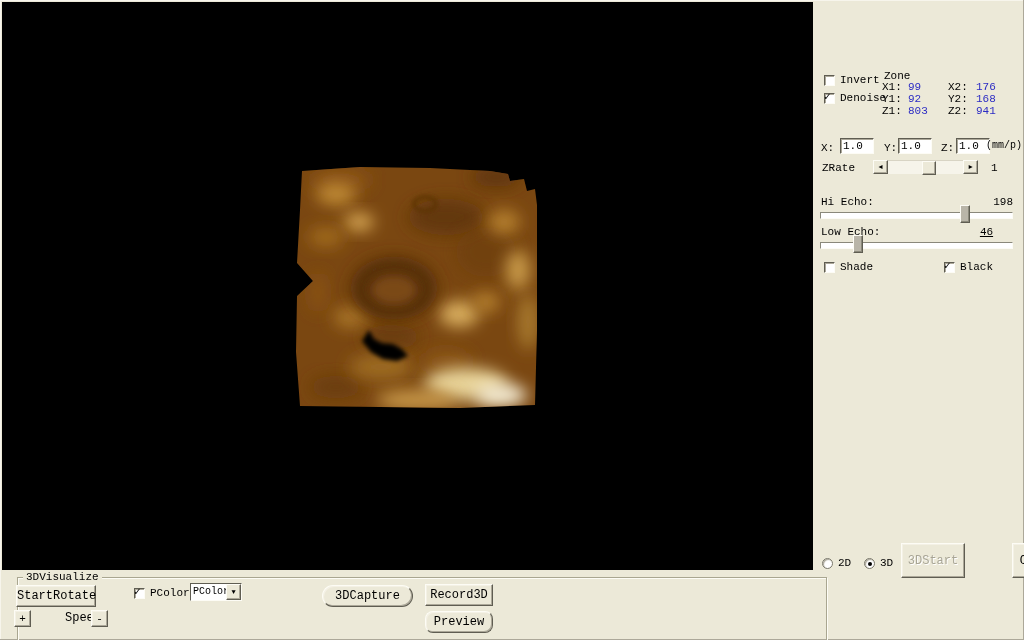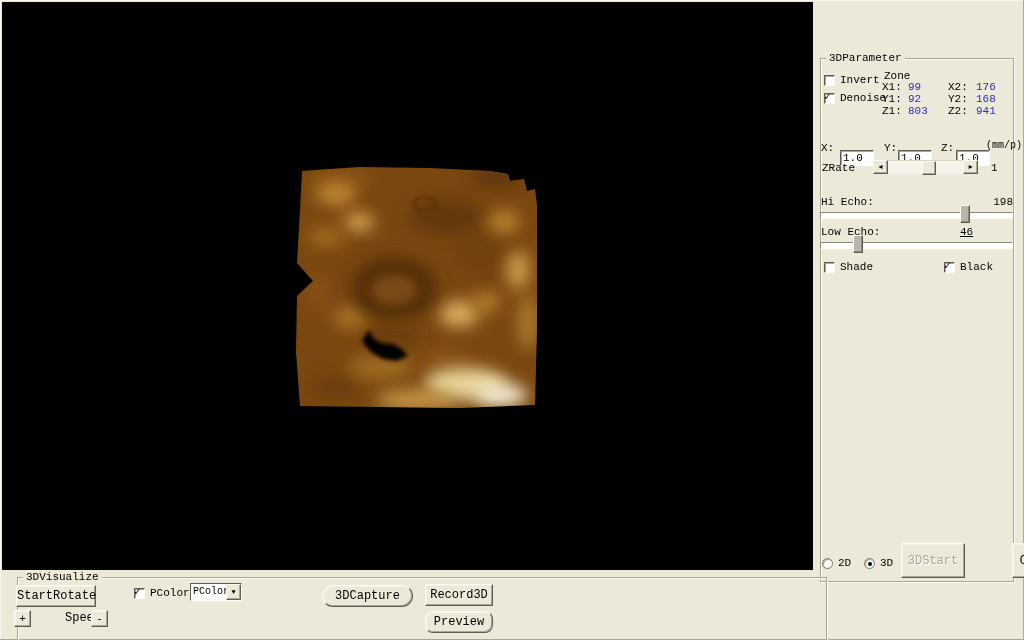--- a/index.html
+++ b/index.html
@@ -58,21 +58,21 @@
   .rb.on::after {
     content:""; position:absolute; left:3px; top:3px; width:4px; height:4px;
     border-radius:50%; background:#000;
   }
 
   
   .txt {
     position:absolute; width:34px; height:16px; background:#fff;
     border:1px solid; border-color:#5f5d52 #fdfcf5 #fdfcf5 #5f5d52;
     box-shadow: inset 1px 1px 0 #aca899;
-    font-family:inherit; font-size:11px; padding:1px 2px;margin-top:12px;
+    font-family:inherit; font-size:11px; padding:1px 2px;
   }
 
   .lbl { position:absolute; white-space:nowrap; line-height:12px; }
   .val-blue { color:#2b2bc4; }
 
   
   .zone-grid {
     position:absolute; left:882px; top:81px;
     display:grid; grid-template-columns:26px 40px 28px 38px; line-height:12px;
   }
@@ -169,23 +169,20 @@
         <ellipse cx="98" cy="127" rx="34" ry="24" fill="none" stroke="#52300a" stroke-width="5" filter="url(#b4)"></ellipse>
         <ellipse cx="98" cy="128" rx="22" ry="14" fill="#7a4a14" filter="url(#b4)"></ellipse>
 
         <ellipse cx="129" cy="42" rx="11" ry="7" fill="none" stroke="#5a3208" stroke-width="3" filter="url(#b2)"></ellipse>
 
         <path d="M66,179 L73,168 L78,177 L86,181 L97,182 L106,187 L112,194 L101,199 L87,197 L75,190 Z" fill="#040404" filter="url(#b2)"></path>
       </g>
     </svg>
   </div>
 
-  <div class="groupbox" style="left:820px; top:58px; width:194px; height:524px;">
-    <span class="gb-label">3DParameter</span>
-  </div>
 
   <span class="checkbox" style="left:824px; top:74px;">
     <span class="cb-box"></span>
     <span class="cb-label">Invert</span>
   </span>
   <span class="checkbox" style="left:824px; top:92px;">
     <span class="cb-box on">
         <span class="tick">✓</span>
       </span>
     <span class="cb-label">Denoise</span>
@@ -226,21 +223,21 @@
   <span class="lbl" style="left:991px; top:162px;">1</span>
 
   <span class="lbl" style="left:821px; top:196px;">Hi Echo:</span>
   <span class="lbl" style="left:960px; top:196px; width:53px; text-align:right;">198</span>
   <div class="trackbar" style="left:820px; top:205px;">
     <div class="groove"></div>
     <div class="thumb hi"></div>
   </div>
 
   <span class="lbl" style="left:821px; top:226px;">Low Echo:</span>
-  <span class="lbl" style="left:960px; top:226px; width:53px; text-align:left;text-decoration:underline;">46</span>
+  <span class="lbl" style="left:960px; top:226px; width:53px; text-align:center;text-decoration:underline;">46</span>
   <div class="trackbar" style="left:820px; top:235px;">
     <div class="groove"></div>
     <div class="thumb low"></div>
   </div>
 
   <span class="checkbox" style="left:824px; top:261px;">
     <span class="cb-box"></span>
     <span class="cb-label">Shade</span>
   </span>
   <span class="checkbox" style="left:944px; top:261px;">

